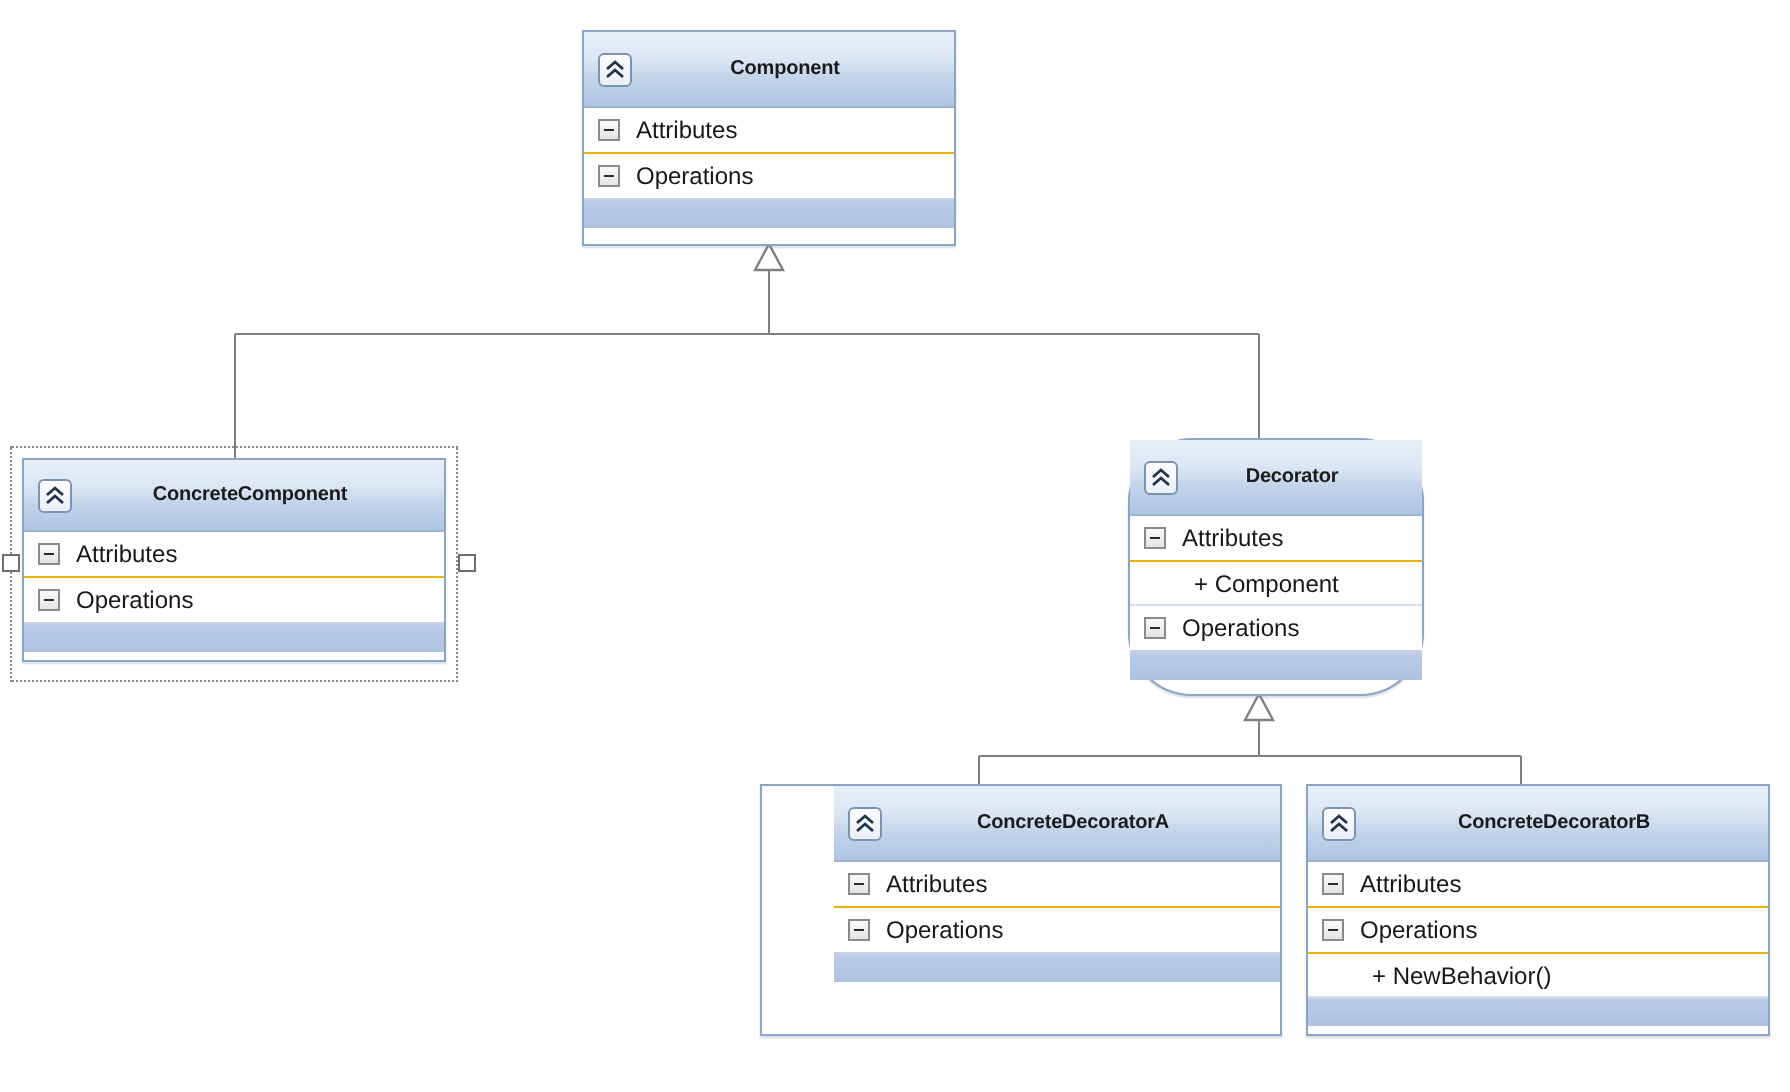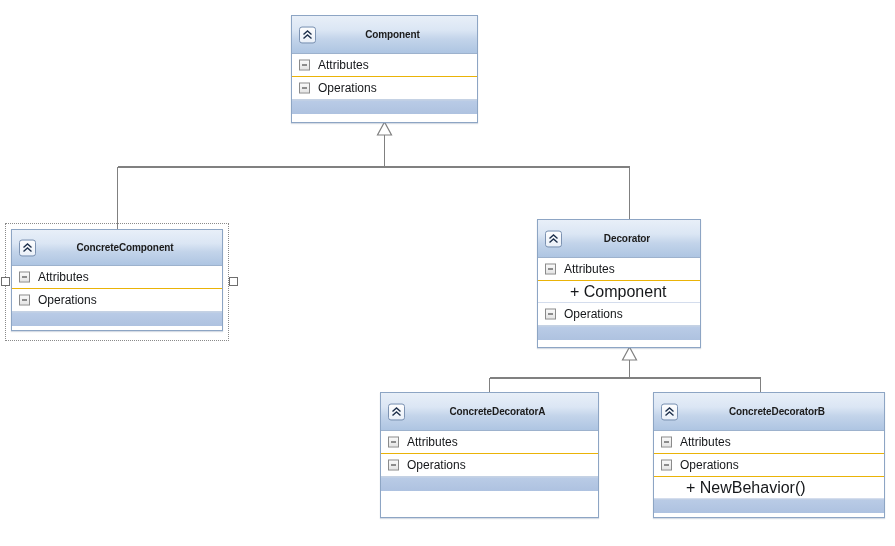--- a/index.html
+++ b/index.html
@@ -109,21 +109,21 @@
     height: 1px;
     background: #2b2b2b;
   }
 
   .uml-member {
     height: 22px;
     box-sizing: border-box;
     display: flex;
     align-items: center;
     border-bottom: 1px solid #d4dded;
-    font-size: 16px;
+    font-size: 12px;
     color: #15171a;
     padding-left: 32px;
     white-space: nowrap;
     background: #ffffff;
   }
 
   .uml-footer {
     height: 13px;
     background: linear-gradient(to bottom, #b9cbe6 0%, #aec2e0 100%);
     border-top: 1px solid #c0cfe5;
@@ -213,21 +213,21 @@
         <span class="row-label">Attributes</span>
       </div>
       <div class="uml-row last">
         <span class="toggle-icon"></span>
         <span class="row-label">Operations</span>
       </div>
     </div>
     <div class="uml-footer"></div>
   </div>
 
-  <div class="uml-class" style="left:537px; top:219px; width:164px; height:129px;">
+  <div class="uml-class" style="left:564px; top:219px; width:148px; height:129px;border-radius:32px;">
     <div class="uml-header">
       <span class="stereo-icon">
         <svg width="15" height="15" viewBox="0 0 15 15">
           <polyline points="3.5,7 7.5,3.5 11.5,7" fill="none" stroke="#20324d" stroke-width="1.4"></polyline>
           <polyline points="3.5,11 7.5,7.5 11.5,11" fill="none" stroke="#20324d" stroke-width="1.4"></polyline>
         </svg>
       </span>
       <span class="uml-title">Decorator</span>
     </div>
     <div class="uml-body">
@@ -237,21 +237,21 @@
       </div>
       <div class="uml-member">+ Component</div>
       <div class="uml-row last">
         <span class="toggle-icon"></span>
         <span class="row-label">Operations</span>
       </div>
     </div>
     <div class="uml-footer"></div>
   </div>
 
-  <div class="uml-class" style="left:380px; top:392px; width:219px; height:126px;">
+  <div class="uml-class" style="left:380px; top:392px; width:261px; height:126px;padding-left:36px;">
     <div class="uml-header">
       <span class="stereo-icon">
         <svg width="15" height="15" viewBox="0 0 15 15">
           <polyline points="3.5,7 7.5,3.5 11.5,7" fill="none" stroke="#20324d" stroke-width="1.4"></polyline>
           <polyline points="3.5,11 7.5,7.5 11.5,11" fill="none" stroke="#20324d" stroke-width="1.4"></polyline>
         </svg>
       </span>
       <span class="uml-title">ConcreteDecoratorA</span>
     </div>
     <div class="uml-body">

